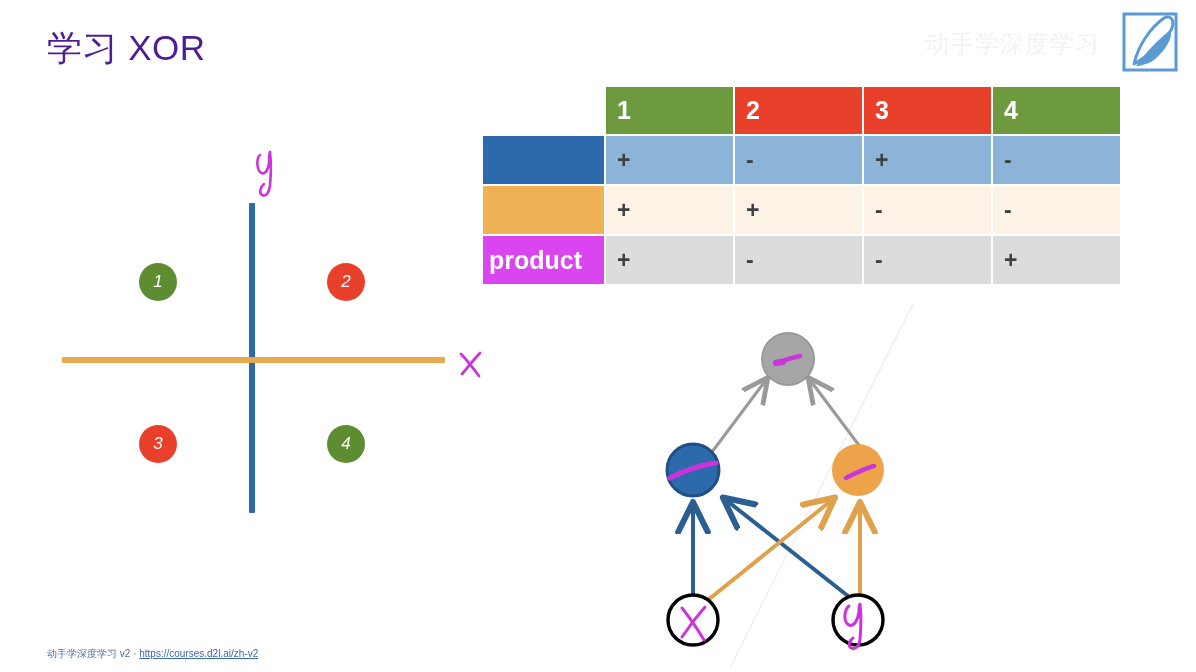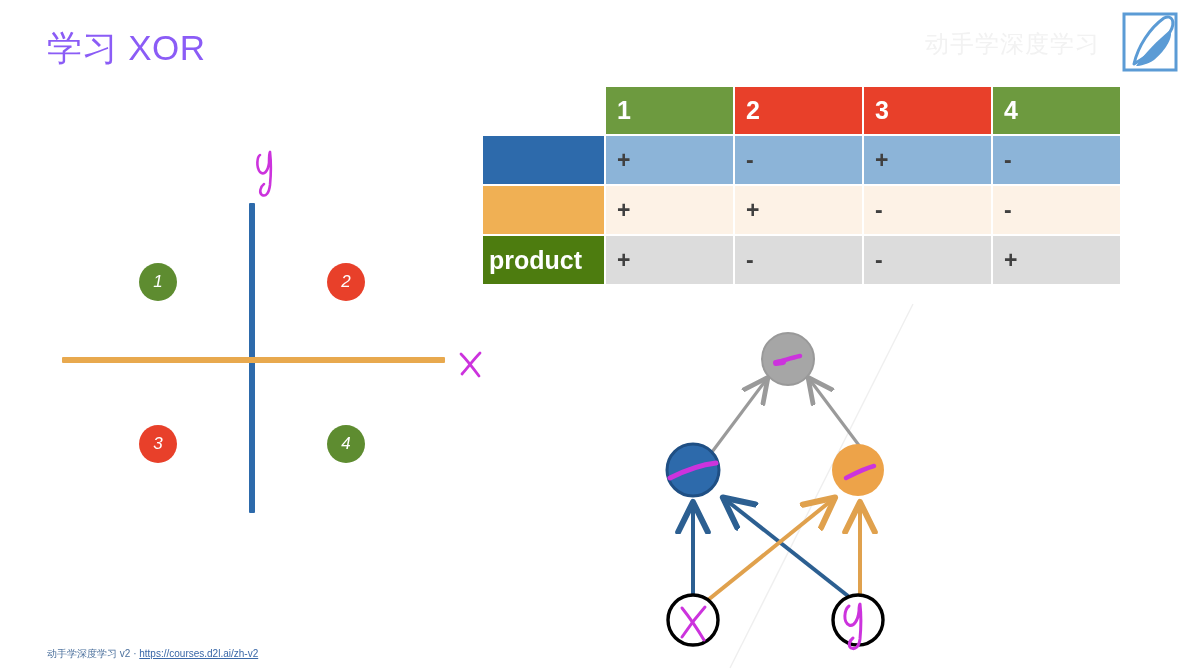--- a/index.html
+++ b/index.html
@@ -5,21 +5,21 @@
   html,body{margin:0;padding:0;}
   body{
     width:1196px;height:672px;background:#ffffff;overflow:hidden;position:relative;
     font-family:"Liberation Sans","DejaVu Sans",sans-serif;
   }
   .slide{position:absolute;inset:0;}
 
   
   #page-title{
     position:absolute;left:47px;top:26px;
-    font-size:35px;line-height:44px;color:#8b5cf6;font-weight:400;
+    font-size:35px;line-height:44px;color:#4c1d95;font-weight:400;
     letter-spacing:0.5px;white-space:nowrap;
   }
 
   
   #watermark{
     position:absolute;right:96px;top:28px;
     font-size:24px;color:#f2f2f2;letter-spacing:1px;white-space:nowrap;
     user-select:none;
   }
   #logo{position:absolute;left:1114px;top:6px;width:70px;height:70px;}
@@ -61,21 +61,21 @@
   }
   .col-corner{width:115px;}
   .col-data{width:116px;}
   .hdr{height:47px;color:#ffffff;font-size:25px;font-weight:bold;padding-left:11px!important;}
   .hdr.green{background:#6d9a3f;}
   .hdr.red{background:#e8402a;}
   .corner-blank{background:transparent;}
   .rowlabel{height:48px;}
   .rowlabel.blue{background:#2d6aab;}
   .rowlabel.orange{background:#f0b054;}
-  .rowlabel.gray{background:#4d7c0f;color:#ffffff;font-size:25px;font-weight:bold;padding-left:6px!important;}
+  .rowlabel.gray{background:#d946ef;color:#ffffff;font-size:25px;font-weight:bold;padding-left:6px!important;}
   .cell{height:48px;font-size:23px;color:#404040;font-weight:bold;padding-left:11px!important;}
   .cell.blue{background:#8cb4d8;}
   .cell.orange{background:#fdf2e6;}
   .cell.gray{background:#dcdcdc;}
 
   
   #nn{position:absolute;left:620px;top:300px;width:400px;height:372px;}
 
   
   #footer{

